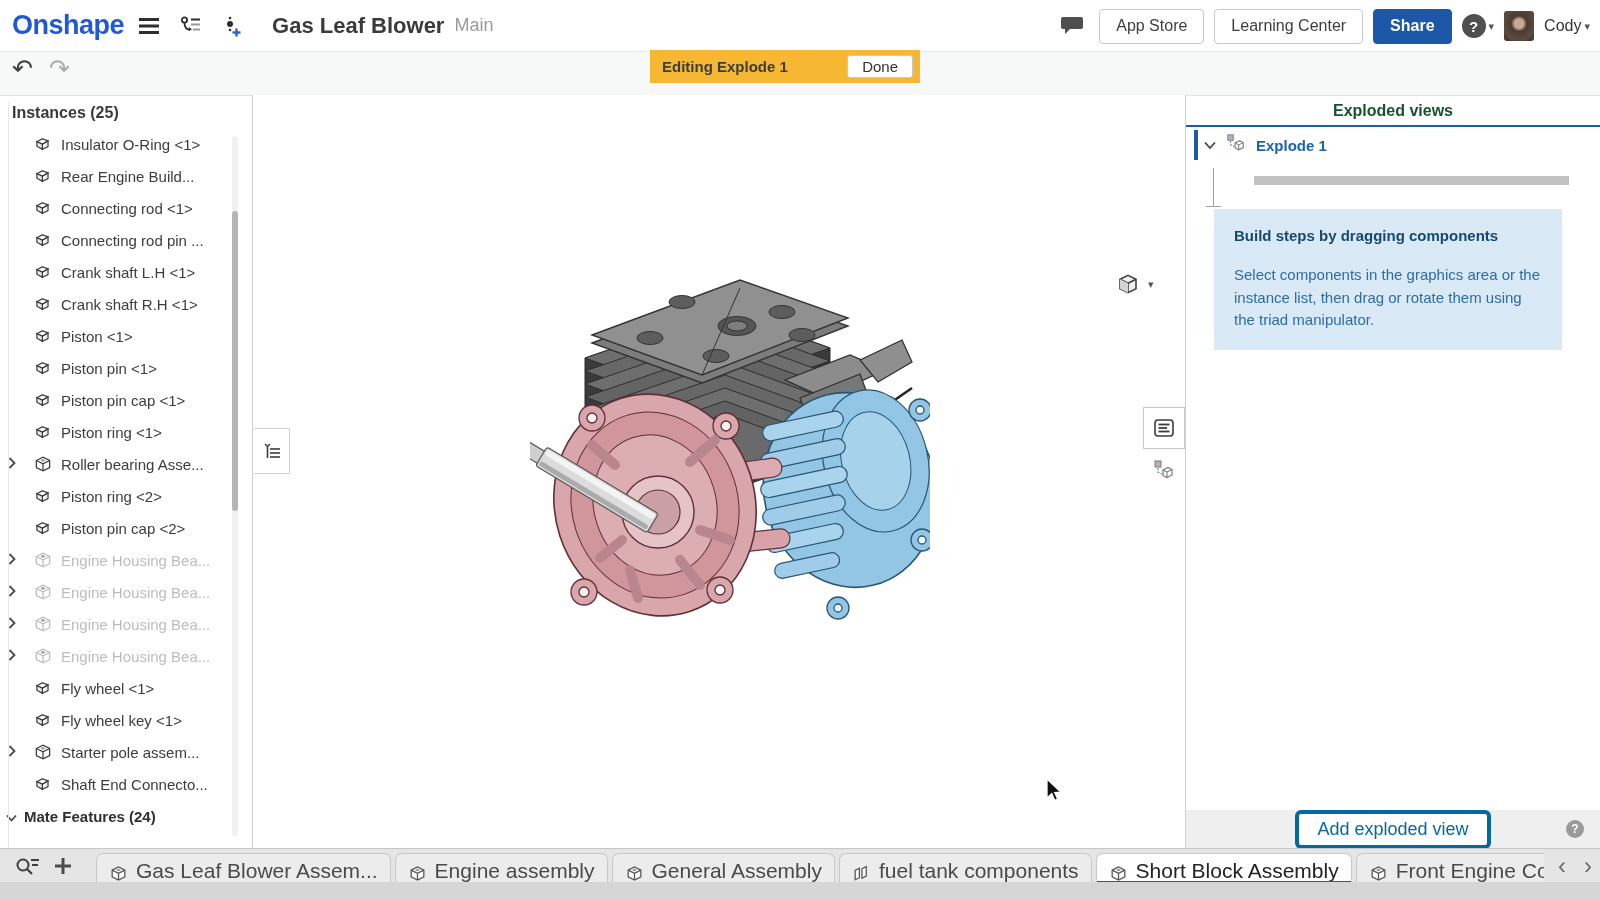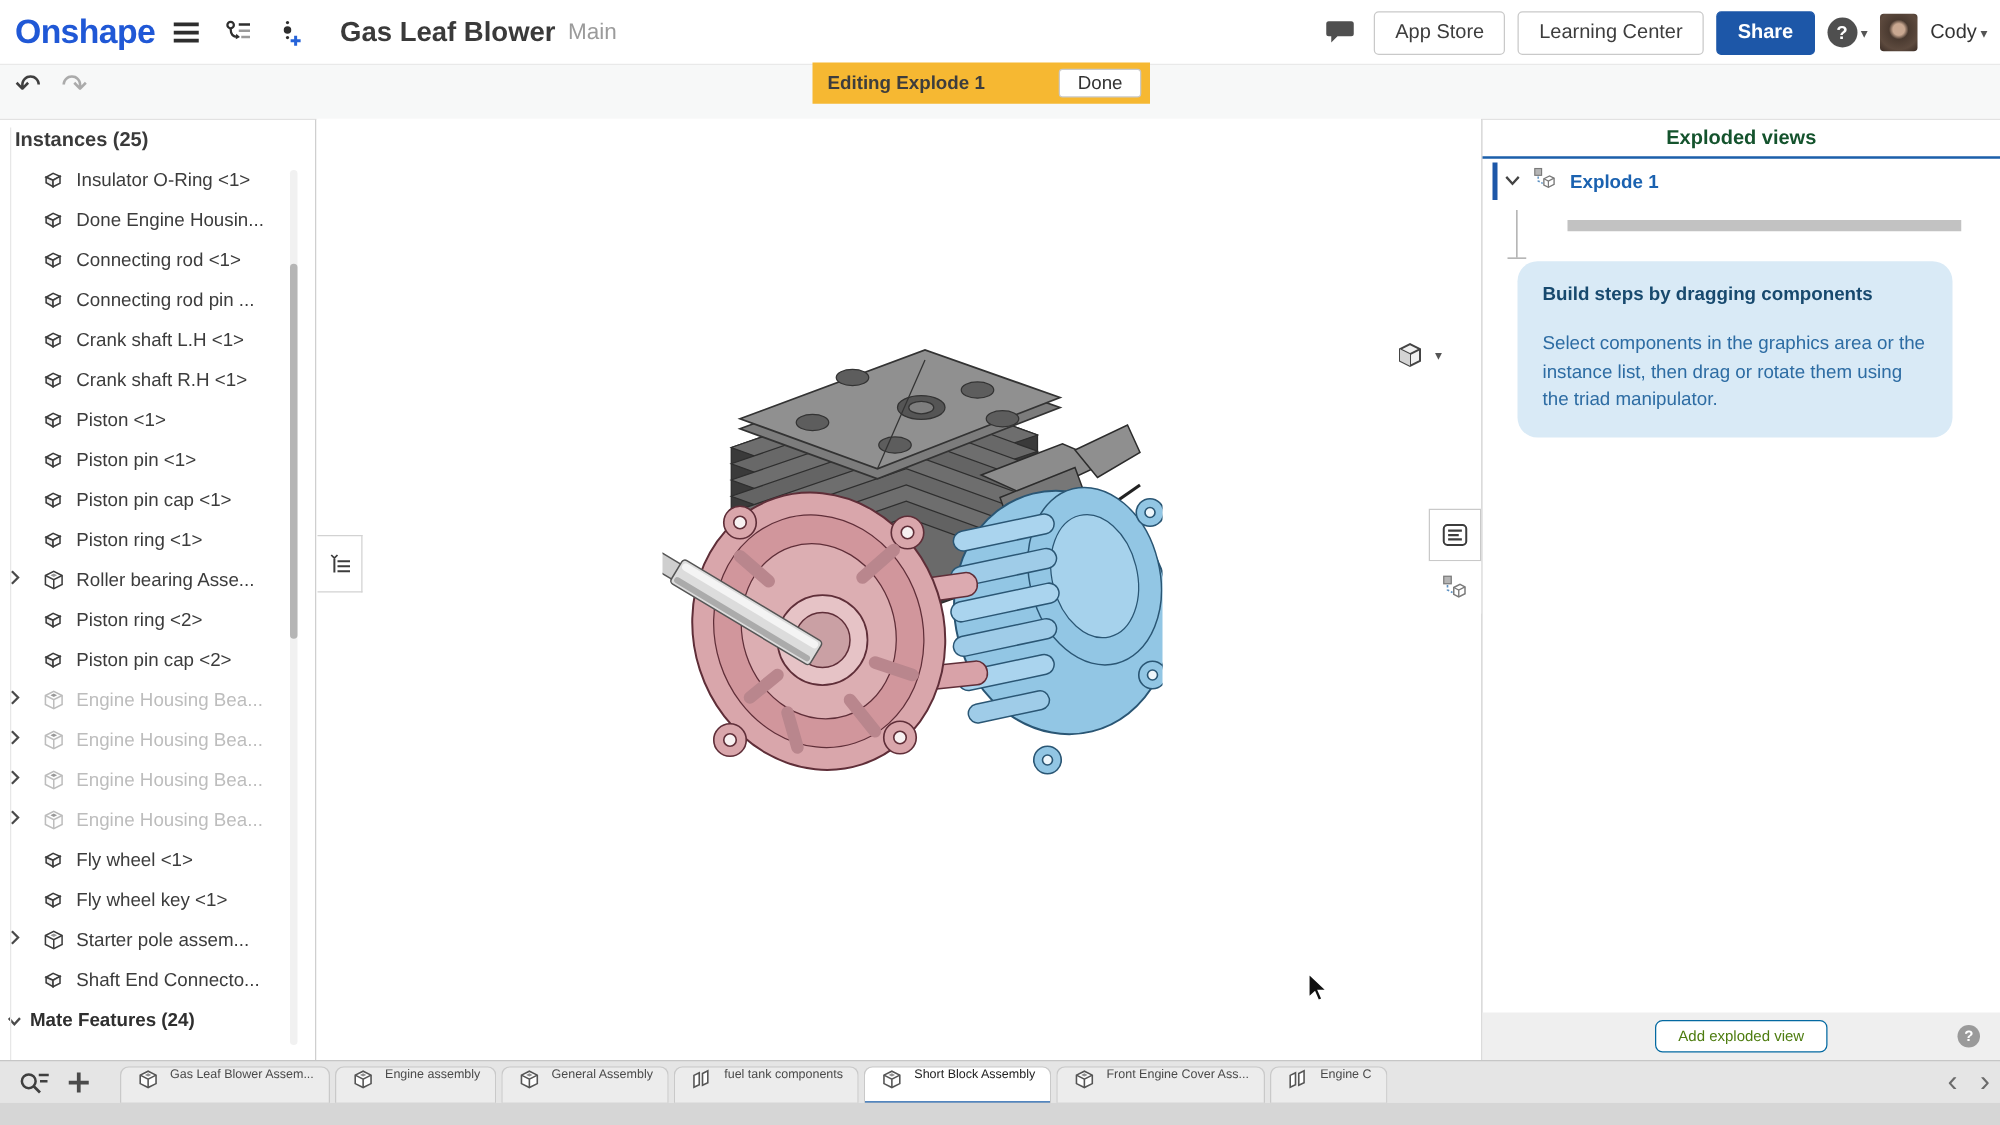--- a/index.html
+++ b/index.html
@@ -75,40 +75,40 @@
   .rp-title { height:31px; display:flex; align-items:center; justify-content:center;
     font-size:16px; font-weight:bold; color:#14532d; border-bottom:2px solid #1b5faa; }
   .explode-row { position:relative; height:36px; display:flex; align-items:center; cursor:pointer; }
   .sel-bar { position:absolute; left:8px; top:3px; width:4px; height:30px; background:#1d57a8; }
   .explode-row .chev { margin-left:18px; }
   .explode-row .exp-ic { margin-left:10px; }
   .explode-name { margin-left:10px; font-size:15px; font-weight:bold; color:#1b62b0; }
   .scrub-vline { position:absolute; left:27px; top:72px; width:1px; height:38px; background:#9f9f9f; }
   .scrub-tick { position:absolute; left:20px; top:110px; width:15px; height:1px; background:#9f9f9f; }
   .scrub-bar { position:absolute; left:68px; top:80px; width:315px; height:9px; background:#c2c2c2; cursor:pointer; }
-  .tip-box { position:absolute; left:28px; top:113px; width:348px; background:#d9eaf6; border-radius:16px;
+  .tip-box { position:absolute; left:28px; top:113px; width:348px; background:#d9eaf6; border-radius:0;
     padding:18px 20px; }
   .tip-title { font-size:15px; font-weight:bold; color:#17496e; margin-bottom:5px; }
   .tip-body { font-size:15px; color:#2d6ca3; line-height:1.5;margin-top:20px; }
   .rp-footer { position:absolute; left:0; bottom:0; width:100%; height:38px; background:#efefef;
     display:flex; align-items:center; justify-content:center; }
-  .add-exploded { background:#fff; border:1px solid #0369a1; border-radius:6px; padding:5px 18px;
-    font-size:12px; color:#4d7c0f; cursor:pointer; }
+  .add-exploded { background:#fff; border:4px solid #0369a1; border-radius:6px; padding:5px 18px;
+    font-size:18px; color:#0369a1; cursor:pointer; }
   .rp-help { position:absolute; right:16px; bottom:10px; width:18px; height:18px; border-radius:50%;
     background:#9a9a9a; color:#fff; font-size:12px; font-weight:bold; display:flex; align-items:center; justify-content:center; cursor:pointer;}
 
   
   .tabbar { position:absolute; left:0; top:848px; width:1600px; height:34px; background:#e5e5e5;
     border-top:1px solid #c6c6c6; display:flex; align-items:flex-end; }
   .tabbar-icons { position:absolute; left:0; top:0; height:34px; display:flex; align-items:center; gap:14px; padding-left:14px; }
   .tb-ic { cursor:pointer; display:flex; align-items:center; }
   .tabs { position:absolute; left:96px; top:0; right:56px; height:34px; display:flex; gap:4px; overflow:hidden; }
   .tab { height:30px; margin-top:4px; background:#ececec; border:1px solid #c9c9c9; border-bottom:none;
-    border-radius:7px 7px 0 0; display:flex; align-items:flex-start; padding:0 12px; gap:8px; cursor:pointer;
-    font-size:10px; color:#4a4a4a; white-space:nowrap; flex:none; position:relative; }
+    border-radius:7px 7px 0 0; display:flex; align-items:flex-end; padding:0 12px; gap:8px; cursor:pointer;
+    font-size:21px; color:#4a4a4a; white-space:nowrap; flex:none; position:relative; }
   .tab.active { background:#fff; color:#222; }
   .tab.active::after { content:""; position:absolute; left:0; right:0; bottom:-1px; height:3px; background:#1b5faa; }
   .tab .tic { display:none; }
   .tab.t-assembly .tic-assembly { display:block; }
   .tab.t-partstudio .tic-partstudio { display:block; }
   .tab-scrolls { position:absolute; right:8px; top:0; height:34px; display:flex; align-items:center; gap:18px;
     font-size:24px; color:#6b6b6b; }
   .tab-scrolls span { cursor:pointer; line-height:1; }
   .bottom-strip { position:absolute; left:0; top:882px; width:1600px; height:18px; background:#d6d6d6; }
 </style>
@@ -212,21 +212,21 @@
             </svg>
       </span>
       <span class="icview">
         <svg class="ic ic-part" width="20" height="20" viewBox="0 0 18 18">
           <path d="M3.5 7 L8.5 4.2 L13.5 6.4 L8.5 9.2 Z" fill="#fdfdfd" stroke="currentColor" stroke-width="1.1"></path>
           <path d="M3.5 7 L3.5 11 L8.5 13.8 L8.5 9.2 Z" fill="#ededed" stroke="currentColor" stroke-width="1.1"></path>
           <path d="M8.5 9.2 L8.5 13.8 L13.5 11.3 L13.5 6.4 Z" fill="#fafafa" stroke="currentColor" stroke-width="1.1"></path>
         </svg>
 
       </span>
-      <span class="inst-label">Done Engine Housin...</span>
+      <span class="inst-label">Rear Engine Build...</span>
     </div>
         <div class="inst-row t-part">
       <span class="chev">
         <svg width="8" height="12" viewBox="0 0 8 12">
               <polyline points="1.5,1 6.5,6 1.5,11" fill="none" stroke="#4a4a4a" stroke-width="1.8"></polyline>
             </svg>
       </span>
       <span class="icview">
         <svg class="ic ic-part" width="20" height="20" viewBox="0 0 18 18">
           <path d="M3.5 7 L8.5 4.2 L13.5 6.4 L8.5 9.2 Z" fill="#fdfdfd" stroke="currentColor" stroke-width="1.1"></path>

